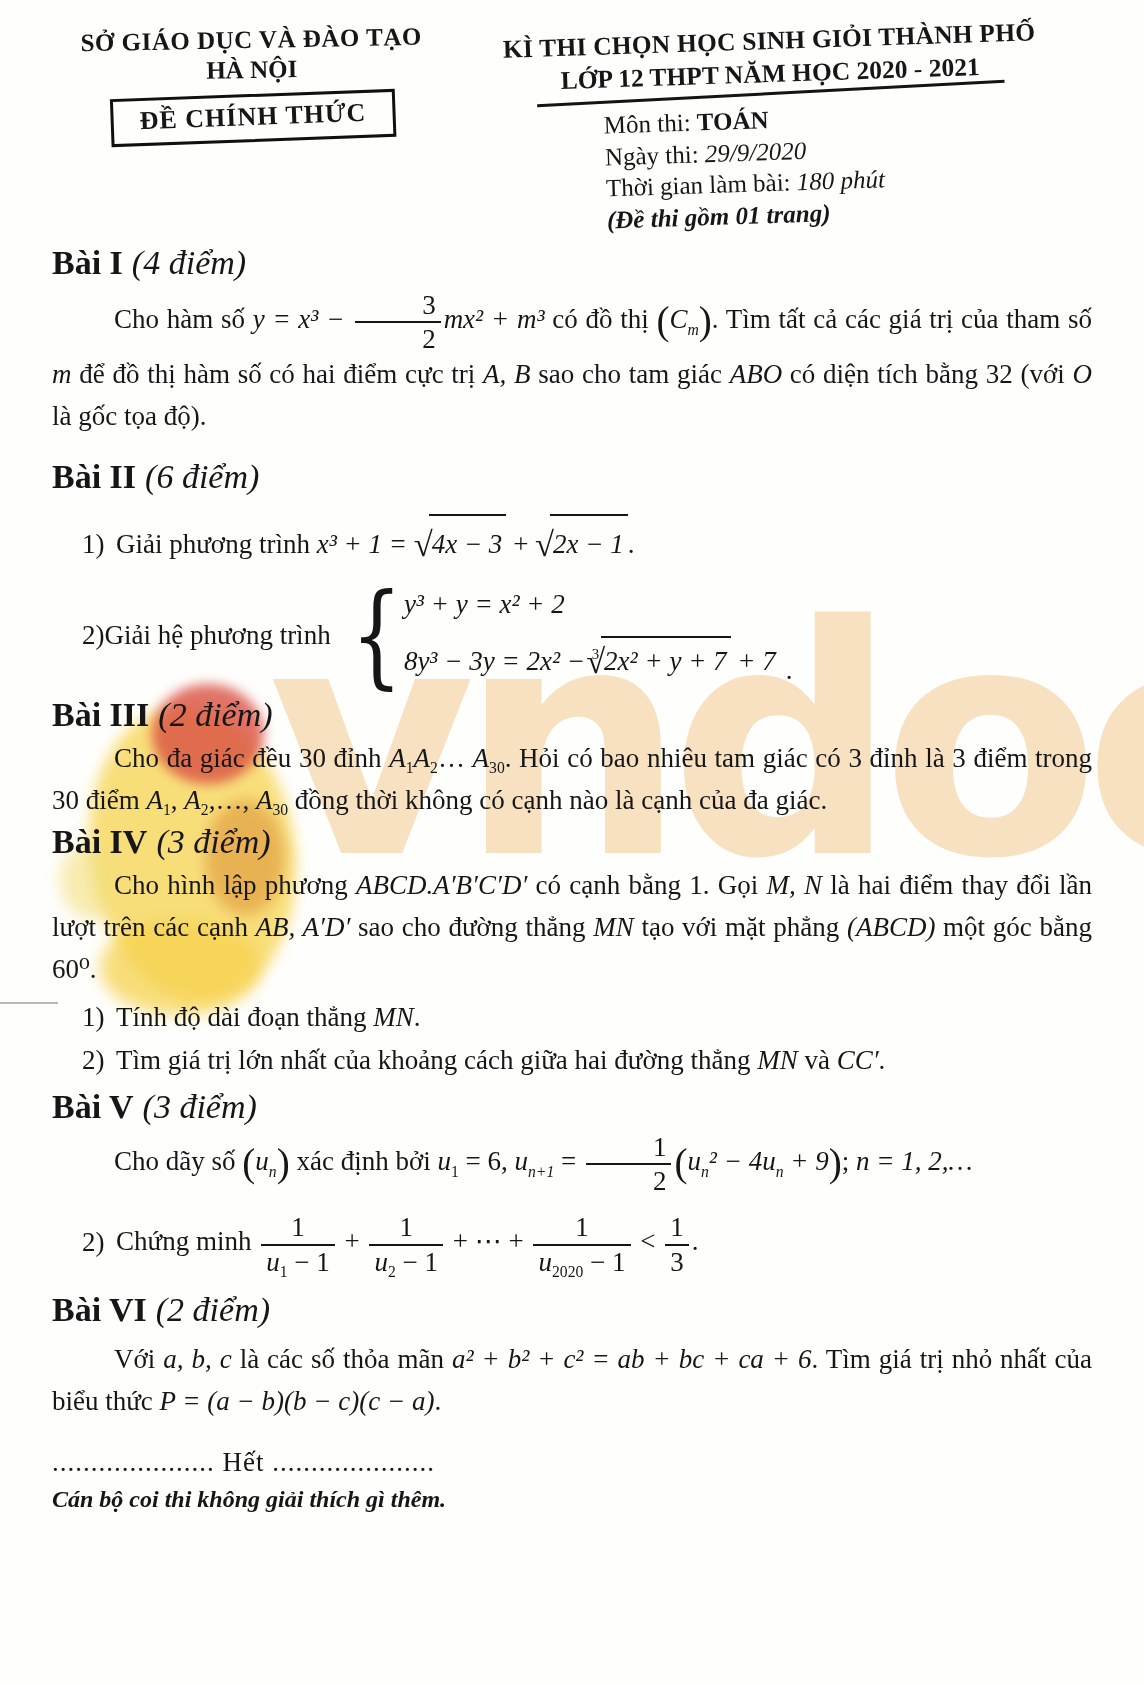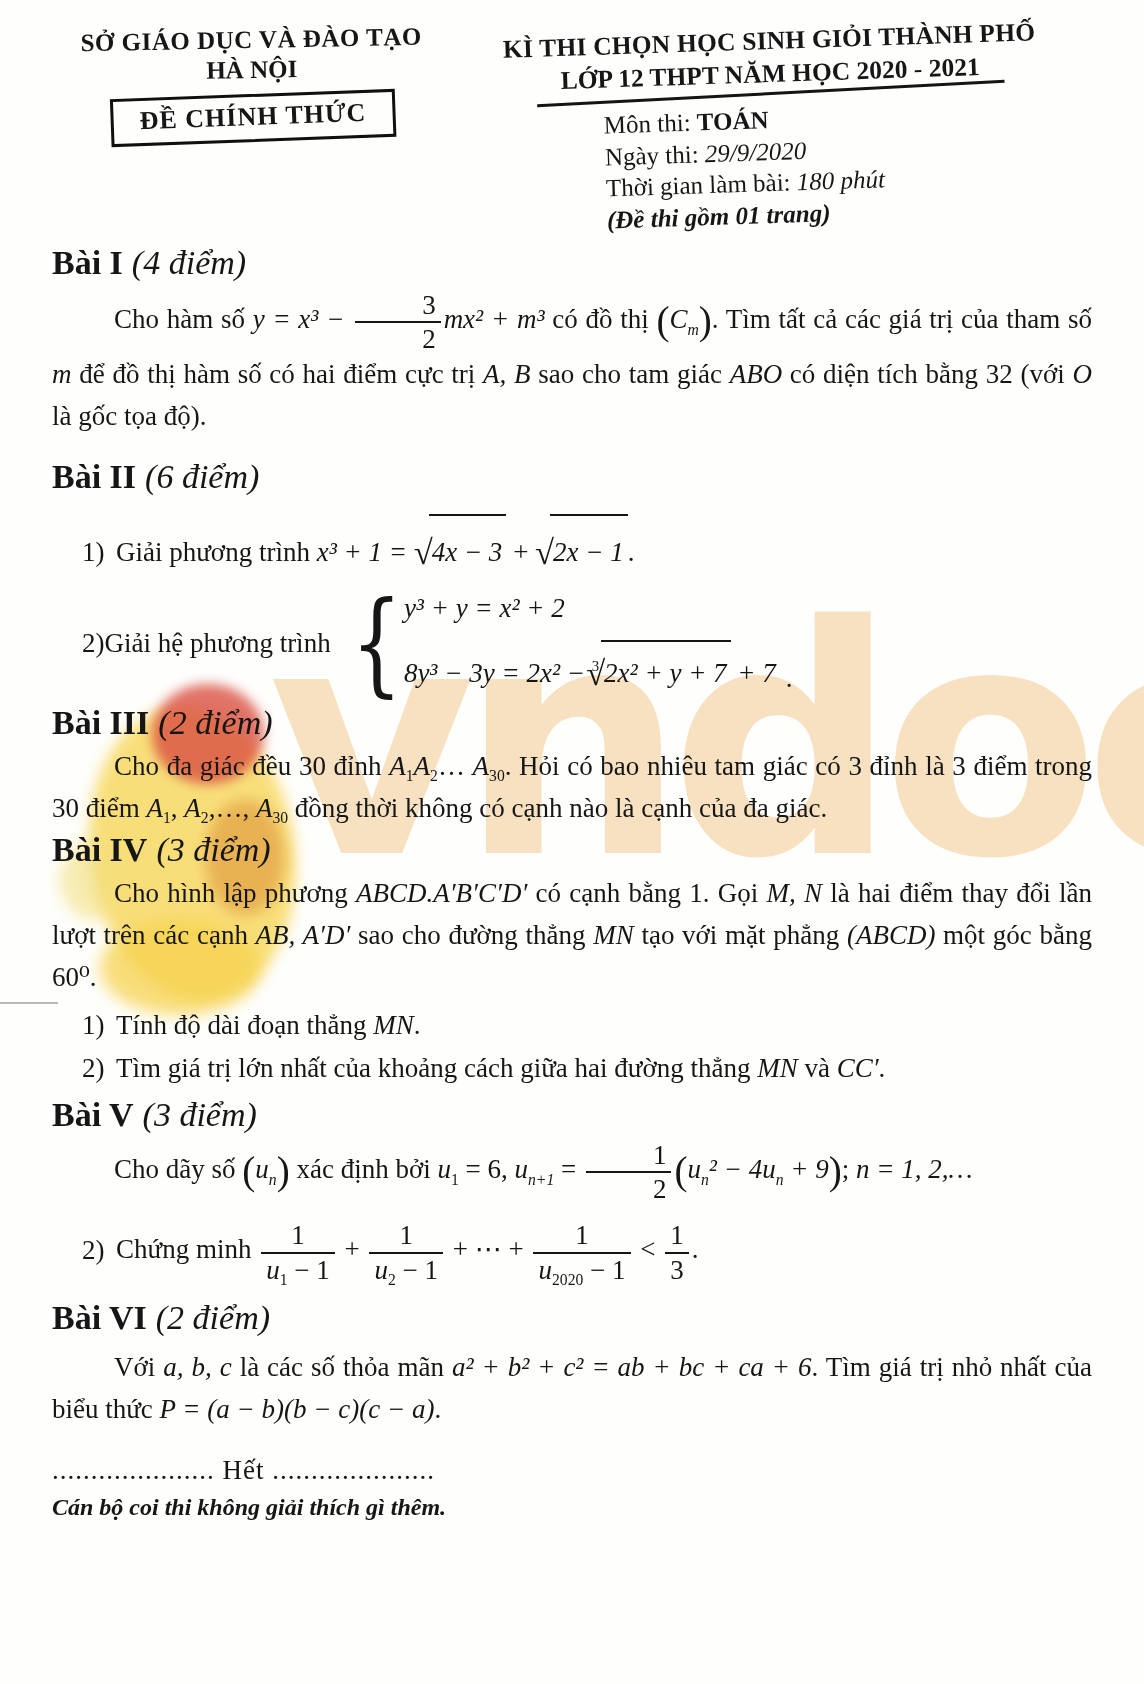--- a/index.html
+++ b/index.html
@@ -50,21 +50,21 @@
   .mi{font-style:italic;}
   sub{font-size:58%; line-height:0;}
   sub.it{font-style:italic;}
   
   .fr{display:inline-block; vertical-align:middle; text-align:center; line-height:1.12; margin:0 3px;}
   .fr .n{display:block; padding:0 5px 1px;}
   .fr .d{display:block; border-top:2.5px solid #161616; padding:1px 5px 0;}
   
   .sqrt{white-space:nowrap;}
   .sqrt .sg{display:inline-block; font-size:1.28em; vertical-align:-3px; margin-right:-4px;}
-  .sqrt .rd{display:inline-block; border-top:2px solid #161616; padding:16px 4px 0 3px;}
+  .sqrt .rd{display:inline-block; border-top:2px solid #161616; padding:8px 4px 0 3px;}
   .ridx{display:inline-block; font-size:55%; vertical-align:.75em; margin-right:-13px; position:relative; z-index:1;}
   
   .sysrow{display:flex; align-items:center; margin-top:14px; padding-left:30px;}
   .syslabel{white-space:nowrap;}
   .sys{display:inline-flex; align-items:center; margin-left:10px;}
   .sys .br{font-size:112px; font-weight:400; line-height:.9; transform:scaleX(.72); margin-right:-8px; font-family:"DejaVu Serif",serif;}
   .ls{display:flex; flex-direction:column; gap:16px;}
   .sys-dot{align-self:flex-end; margin-left:10px;}
   
   .bp{font-size:145%; font-weight:300; vertical-align:-.14em;}

